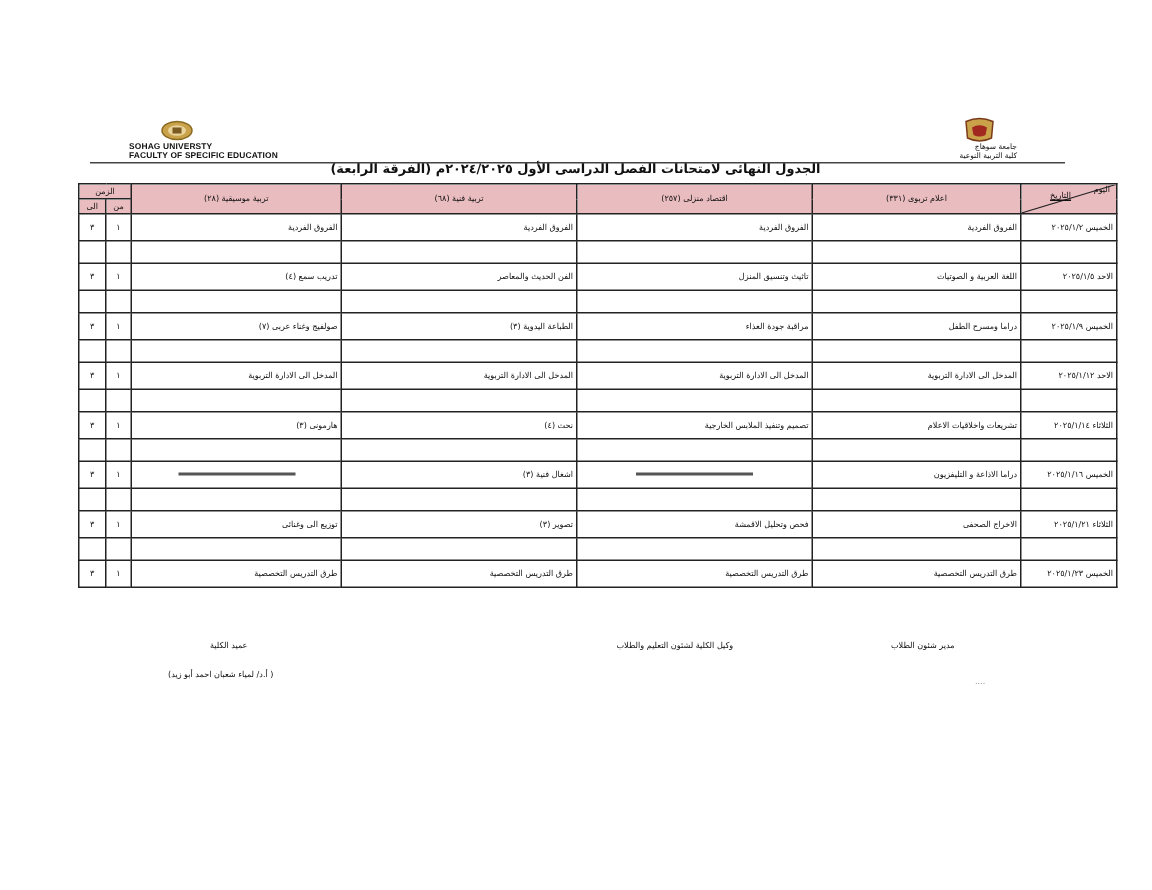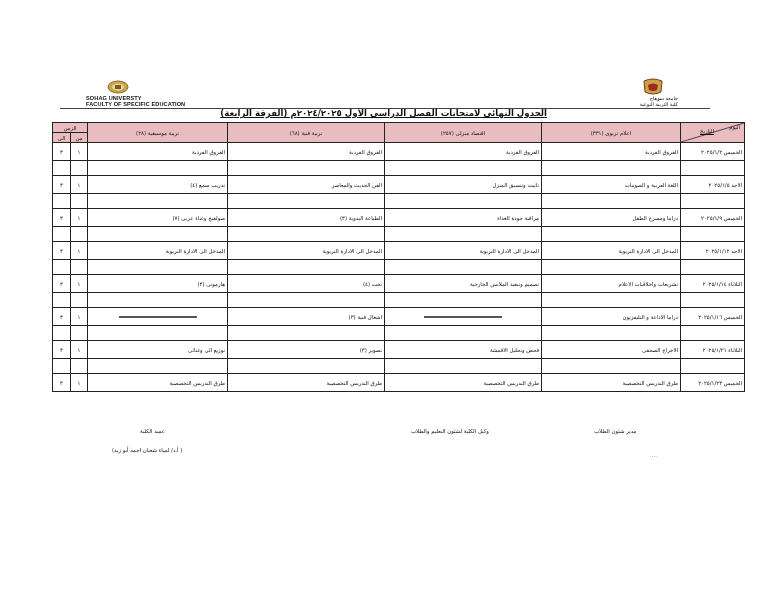--- a/index.html
+++ b/index.html
@@ -3,21 +3,21 @@
 <meta charset="utf-8">
 <style>
   html, body { margin:0; padding:0; background:#ffffff; }
   body { width:768px; height:593px; position:relative; overflow:hidden; font-family:"DejaVu Sans", sans-serif; color:#111; }
   .abs { position:absolute; }
   .logo-left { left:107px; top:80px; width:22px; height:14px; }
   .logo-right { left:642px; top:78px; width:22px; height:18px; }
   .uni-en { left:86px; top:95px; font-size:5.6px; font-weight:bold; line-height:6.4px; letter-spacing:0.1px; font-family:"Liberation Sans", sans-serif; }
   .uni-ar { left:628px; top:95px; font-size:5px; line-height:6px; direction:rtl; text-align:right; width:50px; font-family:"DejaVu Sans", sans-serif; }
   .rule { left:60px; top:108px; width:650px; height:1px; background:#444; }
-  .title { left:232px; top:108px; width:315px; text-align:center; direction:rtl; font-size:8.6px; font-weight:bold; font-family:"DejaVu Sans", sans-serif; white-space:nowrap;text-decoration:underline; }
+  .title { left:232px; top:108px; width:315px; text-align:center; direction:rtl; font-size:8.6px; font-weight:bold; font-family:"DejaVu Sans", sans-serif; white-space:nowrap; }
   table.sched { position:absolute; left:52px; top:122px; width:692px; border-collapse:collapse; table-layout:fixed; direction:rtl; font-size:5.4px; font-family:"DejaVu Sans", sans-serif; }
   table.sched td, table.sched th { border:1px solid #222; padding:0 2px; overflow:hidden; white-space:nowrap; }
   table.sched th { background:#e9bcc0; font-weight:normal; height:9px; }
   th.col-head { text-align:center; }
   th.date-head { position:relative; }
   .diag { position:absolute; left:0; top:0; width:100%; height:100%; }
   .dh-day { position:absolute; right:4px; top:1px; font-size:5.4px; }
   .dh-date { position:absolute; right:30px; top:5px; font-size:5.4px; text-decoration:underline; }
   tr.exam td { height:17px; }
   tr.gap td { height:14px; }

